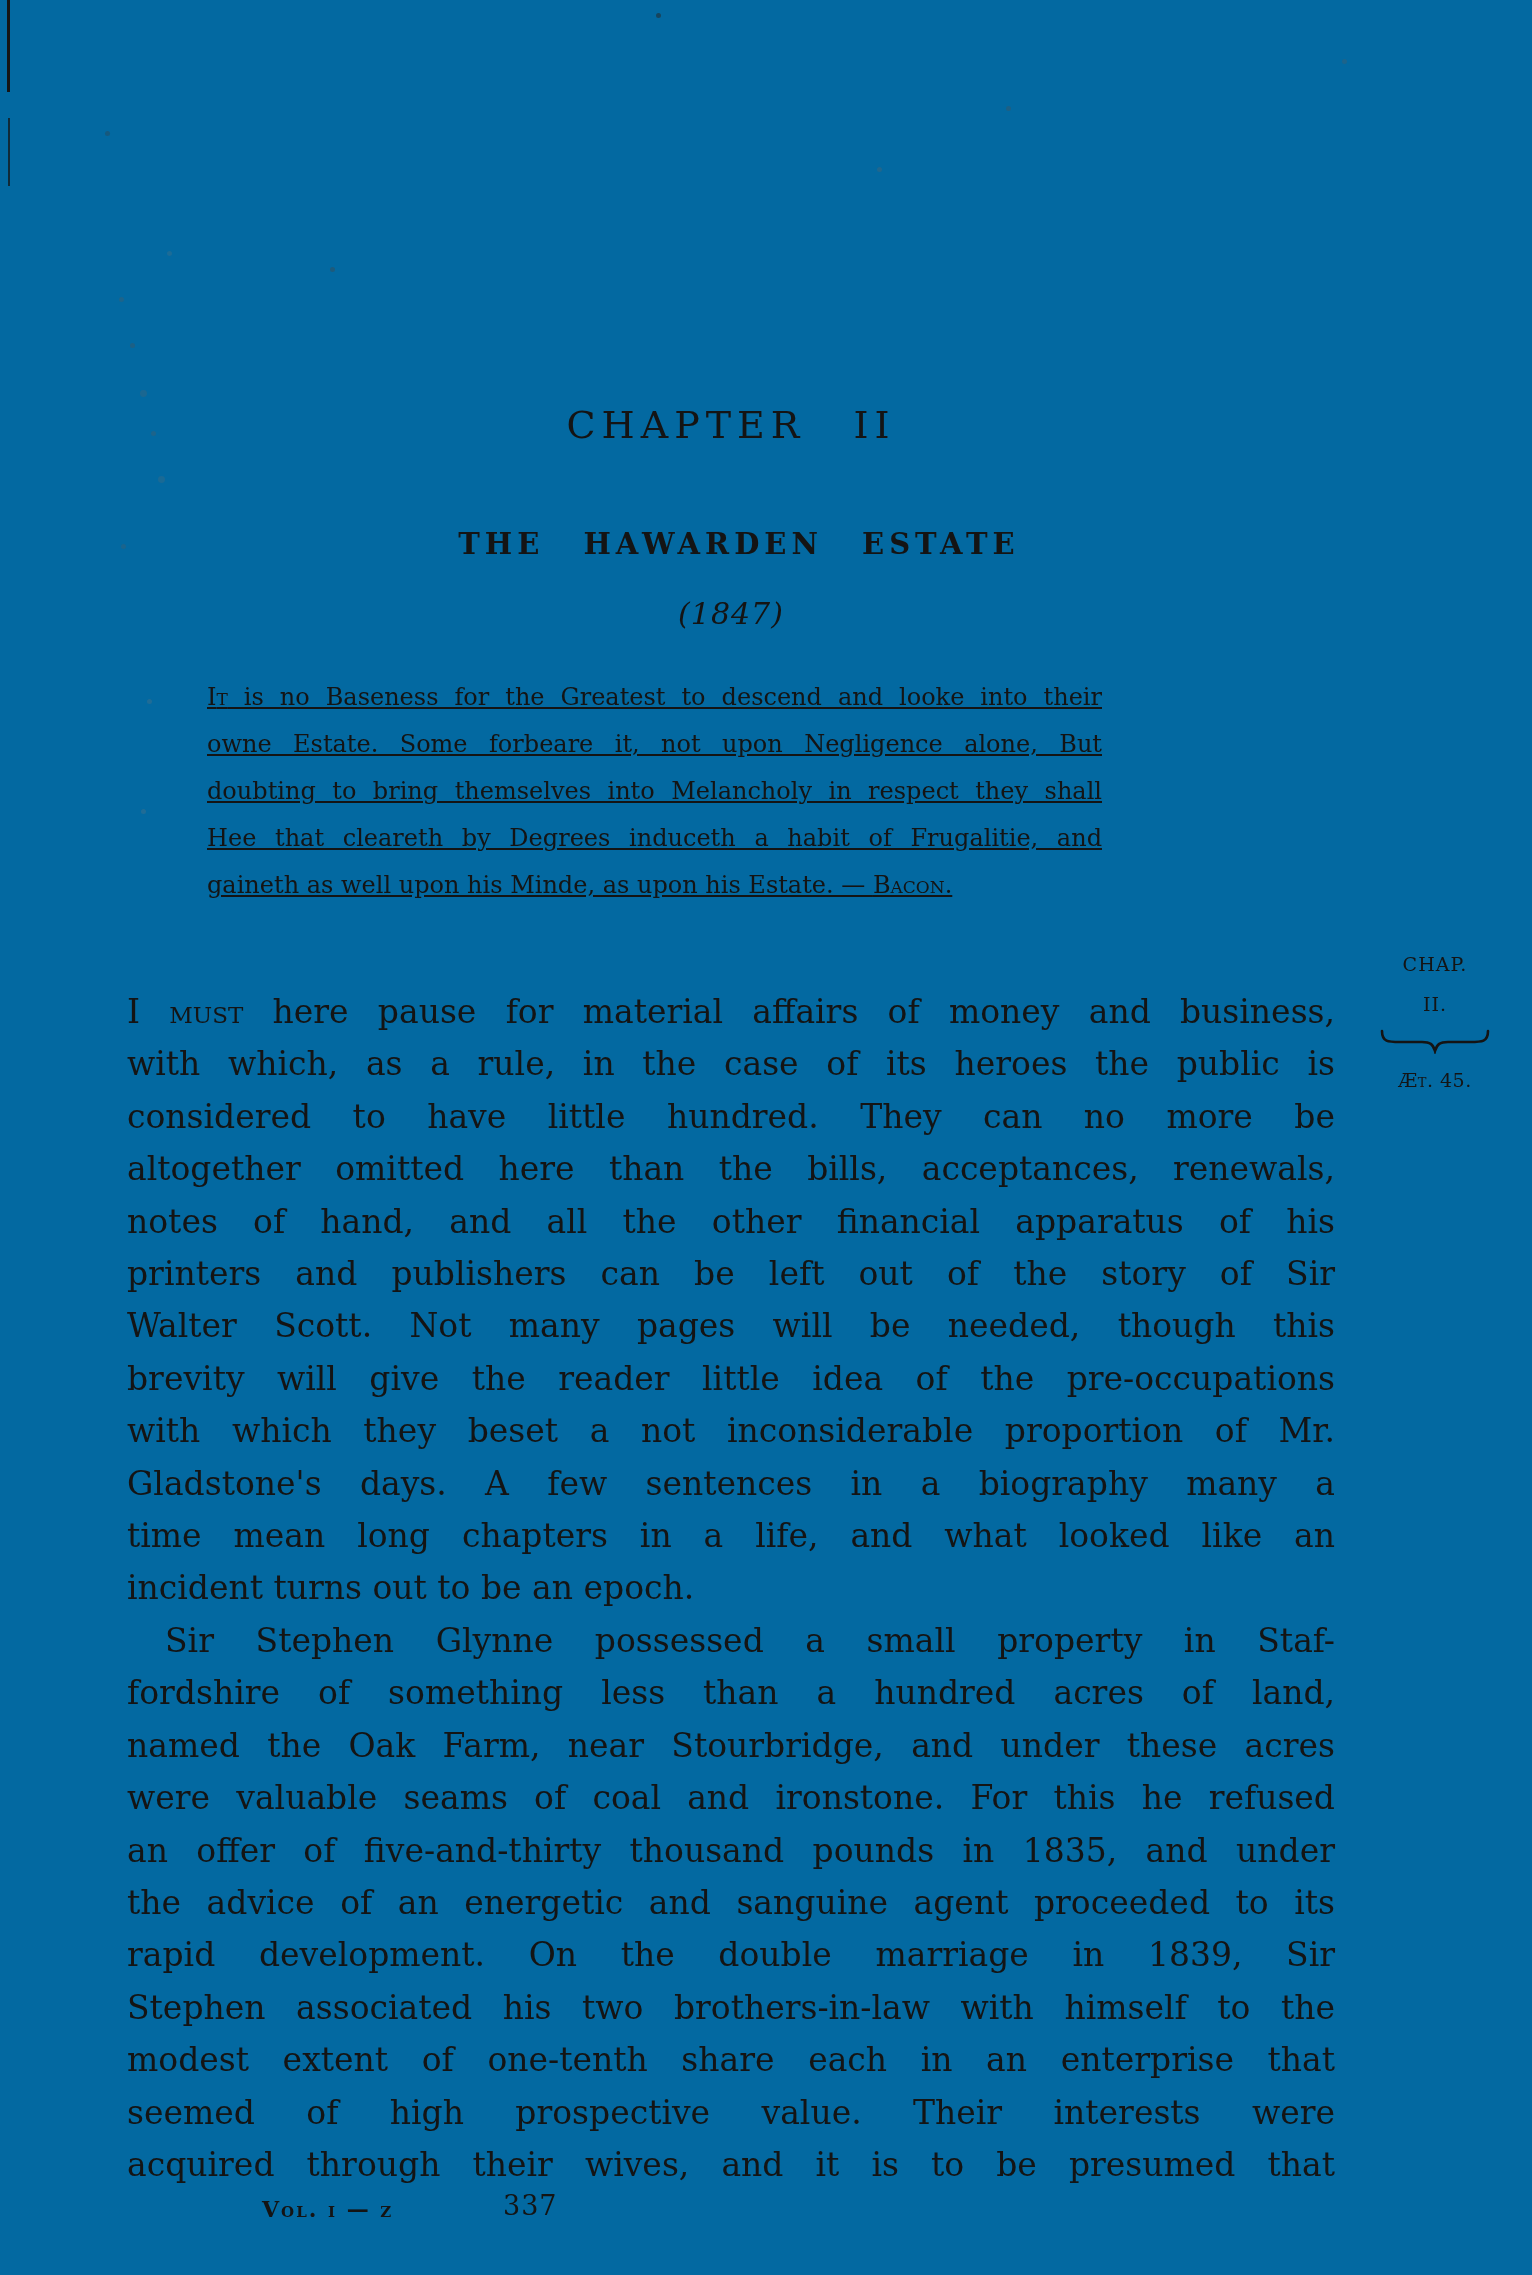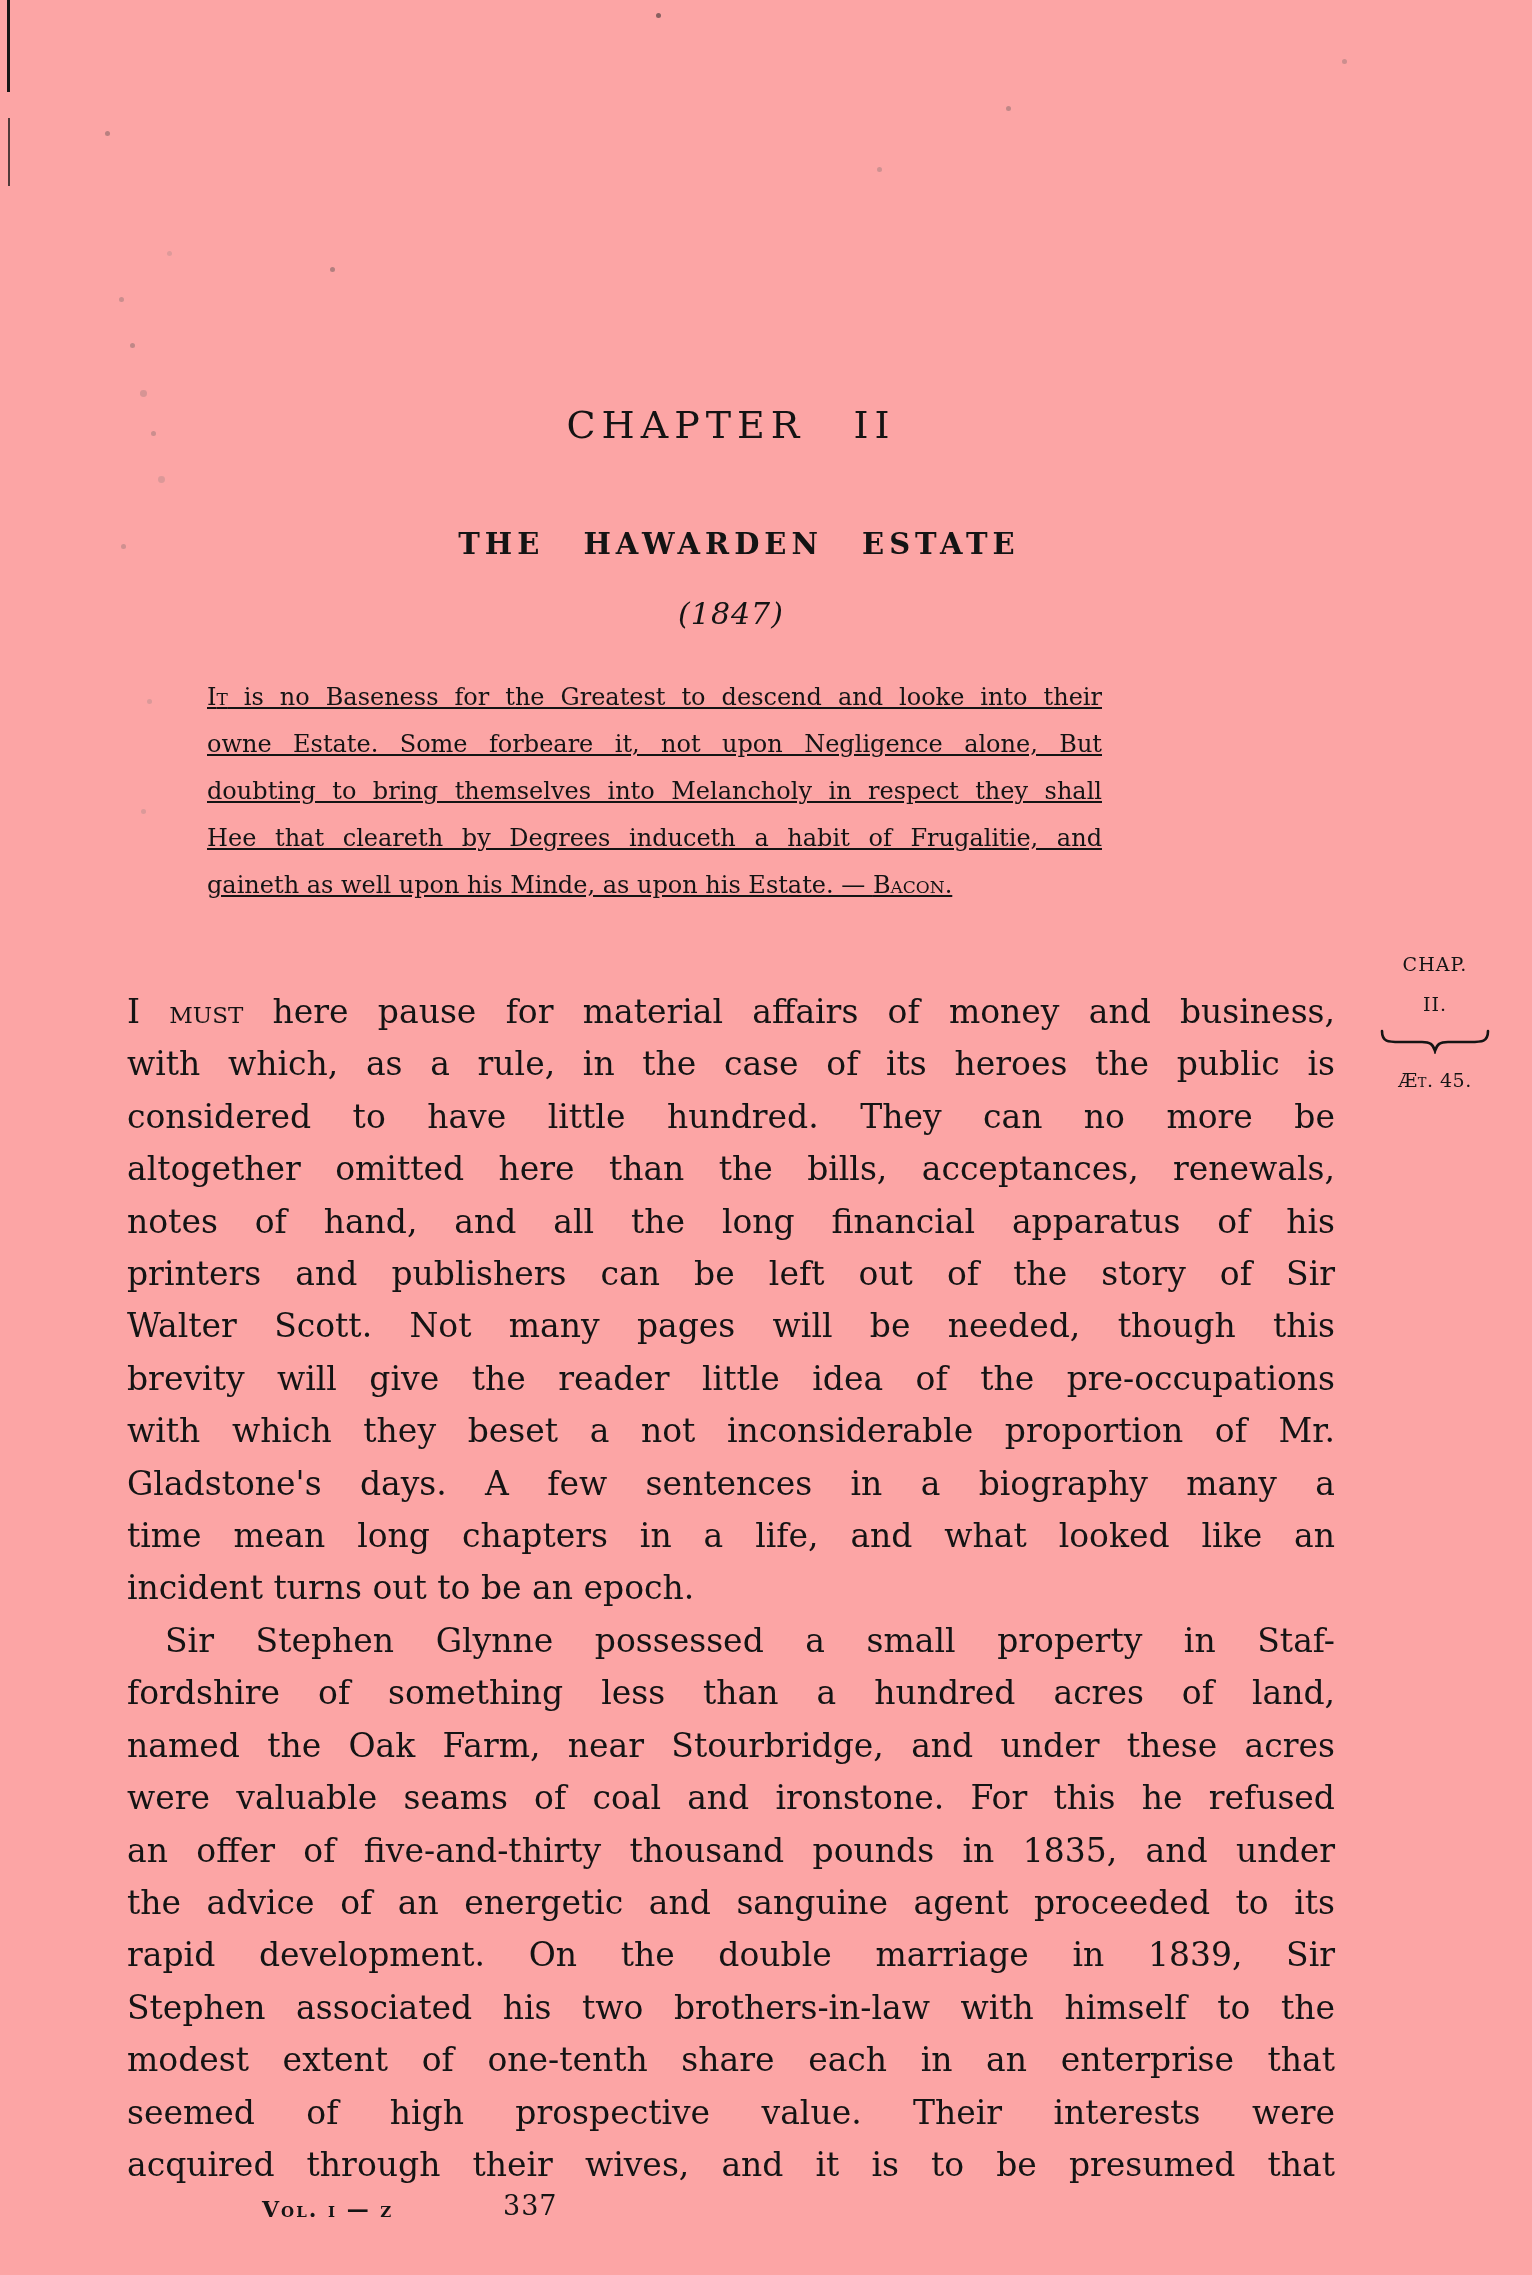--- a/index.html
+++ b/index.html
@@ -1,19 +1,19 @@
 <!DOCTYPE html>
 <html><head>
 <meta charset="utf-8">
 <style>
   html,body{margin:0;padding:0;}
   .page{
     position:relative;
     width:1532px;height:2275px;
-    background:#fca5a5;
+    background:#0369a1;
     overflow:hidden;
     font-family:"DejaVu Serif", serif;
     color:#141414;
   }
   
   .scanline{position:absolute;background:#151515;}
   .scanline-1{left:7px;top:0;width:3px;height:92px;}
   .scanline-2{left:8px;top:118px;width:2px;height:68px;opacity:.75;}
   .speckles{
     position:absolute;left:0;top:0;width:3px;height:3px;border-radius:50%;
@@ -94,21 +94,21 @@
       <div class="eline">doubting to bring themselves into Melancholy in respect they shall</div>
       <div class="eline">Hee that cleareth by Degrees induceth a habit of Frugalitie, and</div>
       <div class="eline last"><span>gaineth as well upon his Minde, as upon his Estate. — </span><span class="sc">Bacon.</span></div>
     </div>
 
     <div class="body">
       <div class="bline"><span>I </span><span class="sc">must</span><span> here pause for material affairs of money and business,</span></div>
       <div class="bline">with which, as a rule, in the case of its heroes the public is</div>
       <div class="bline">considered to have little hundred.  They can no more be</div>
       <div class="bline">altogether omitted here than the bills, acceptances, renewals,</div>
-      <div class="bline">notes of hand, and all the long financial apparatus of his</div>
+      <div class="bline">notes of hand, and all the other financial apparatus of his</div>
       <div class="bline">printers and publishers can be left out of the story of Sir</div>
       <div class="bline">Walter Scott.  Not many pages will be needed, though this</div>
       <div class="bline">brevity will give the reader little idea of the pre-occupations</div>
       <div class="bline">with which they beset a not inconsiderable proportion of Mr.</div>
       <div class="bline">Gladstone's days.  A few sentences in a biography many a</div>
       <div class="bline">time mean long chapters in a life, and what looked like an</div>
       <div class="bline last">incident turns out to be an epoch.</div>
 
       <div class="bline indent">Sir Stephen Glynne possessed a small property in Staf-</div>
       <div class="bline">fordshire of something less than a hundred acres of land,</div>

